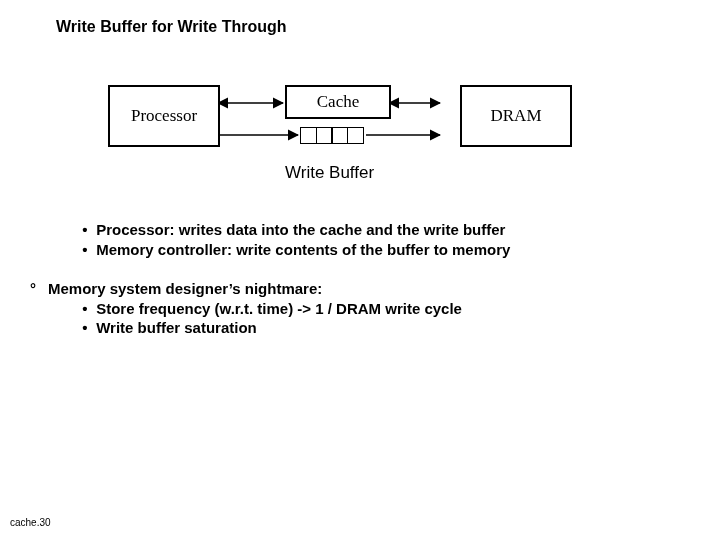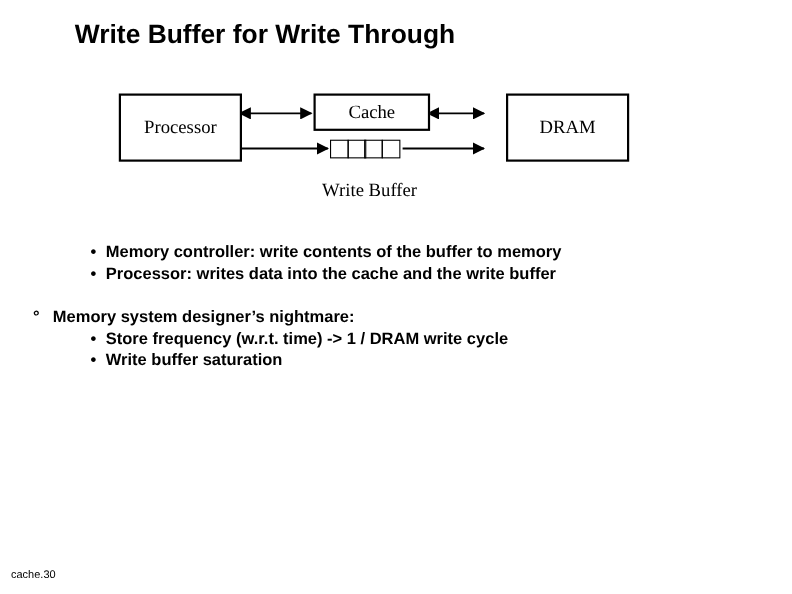--- a/index.html
+++ b/index.html
@@ -12,23 +12,23 @@
     color: #000;
   }
   .slide {
     position: relative;
     width: 720px;
     height: 540px;
     box-sizing: border-box;
   }
   .title {
     position: absolute;
-    left: 68px;
+    left: 56px;
     top: 18px;
-    font-size: 24px;
+    font-size: 16px;
     font-weight: bold;
     text-align: center;
   }
   .diagram {
     position: absolute;
     left: 0;
     top: 85px;
     width: 720px;
     height: 130px;
   }
@@ -72,22 +72,22 @@
     border: 1.5px solid #000;
     box-sizing: border-box;
     margin-left: -1.5px;
   }
   .wb-cell:first-child { margin-left: 0; }
   .wb-label {
     position: absolute;
     left: 285px;
     top: 78px;
     width: 102px;
-    text-align: center;
-    font-family: Liberation Serif, serif;
+    text-align: left;
+    font-family: Liberation Sans, sans-serif;
     font-size: 17px;
   }
   svg.arrows {
     position: absolute;
     left: 0;
     top: 0;
     width: 720px;
     height: 130px;
   }
   .content {
@@ -145,22 +145,22 @@
       <div class="wb-cell"></div>
       <div class="wb-cell"></div>
       <div class="wb-cell"></div>
       <div class="wb-cell"></div>
     </div>
     <div class="wb-label">Write Buffer</div>
   </div>
 
   <div class="content">
     <div class="b1">
+      <div class="sub"><span class="dot">•</span> <span>Processor: writes data into the cache and the write buffer</span></div>
       <div class="sub"><span class="dot">•</span> <span>Memory controller: write contents of the buffer to memory</span></div>
-      <div class="sub"><span class="dot">•</span> <span>Processor: writes data into the cache and the write buffer</span></div>
     </div>
     <div class="b1">
     </div>
     <div class="b1">
       <div><span class="deg">°</span><span>Memory system designer’s nightmare:</span></div>
       <div class="sub"><span class="dot">•</span> <span>Store frequency (w.r.t. time)   -&gt;  1 / DRAM write cycle</span></div>
       <div class="sub"><span class="dot">•</span> <span>Write buffer saturation</span></div>
     </div>
   </div>
 

